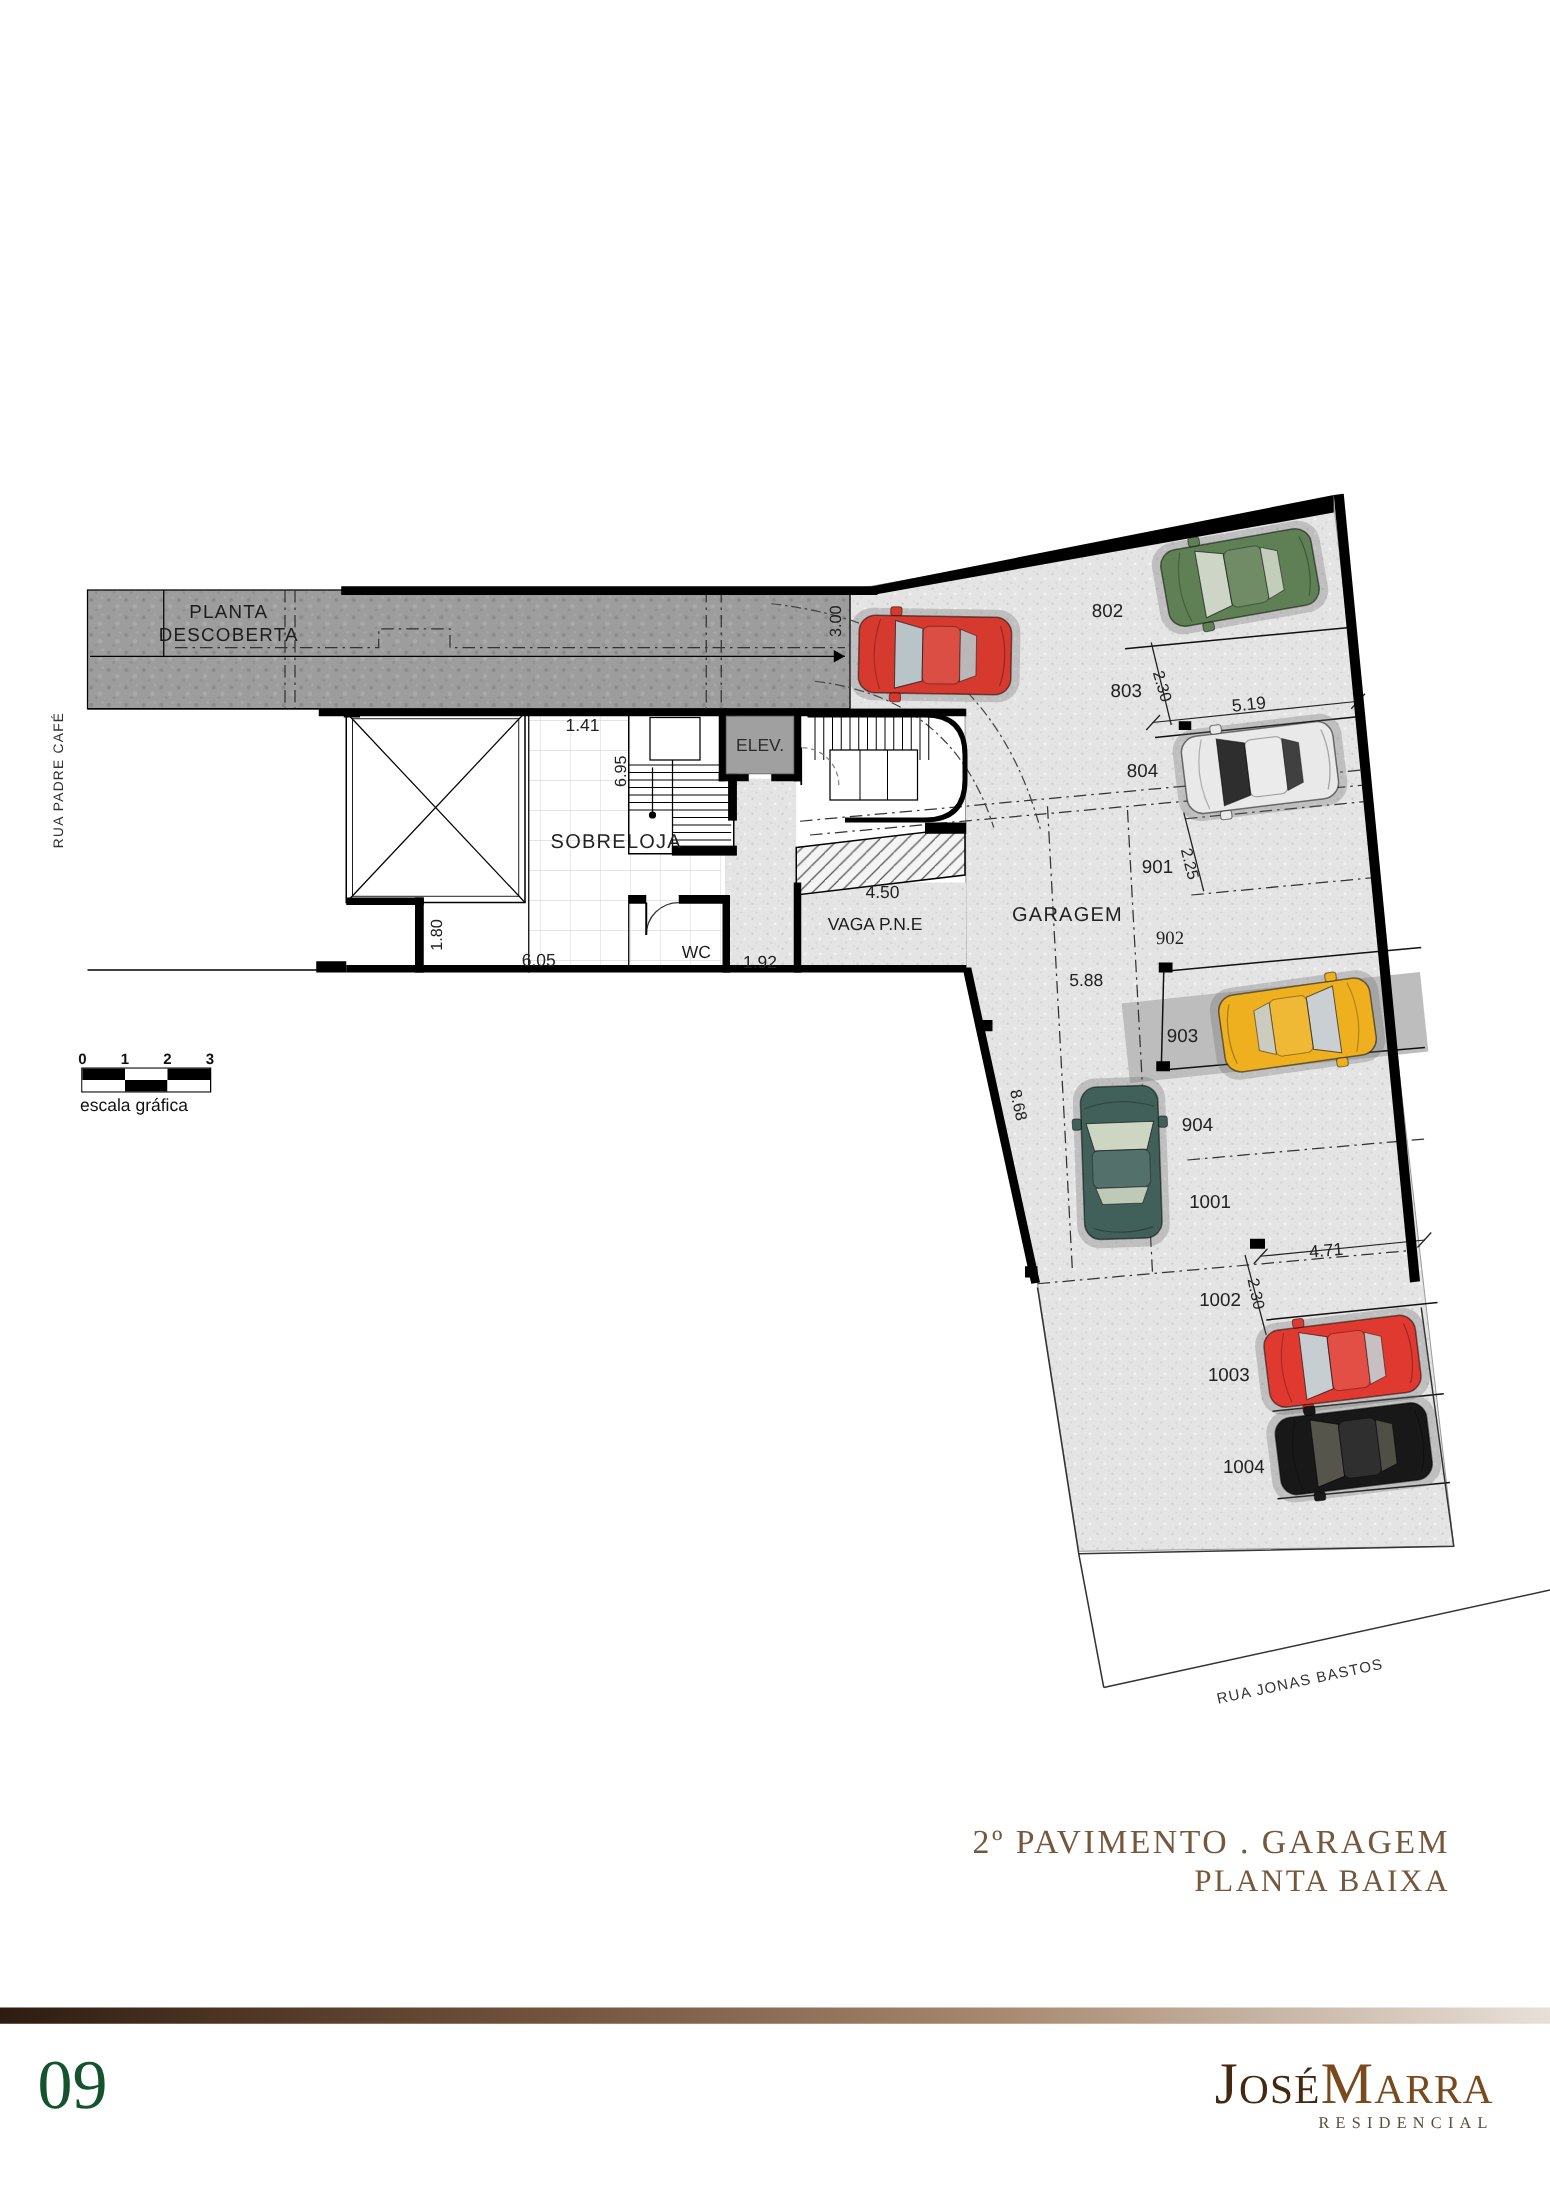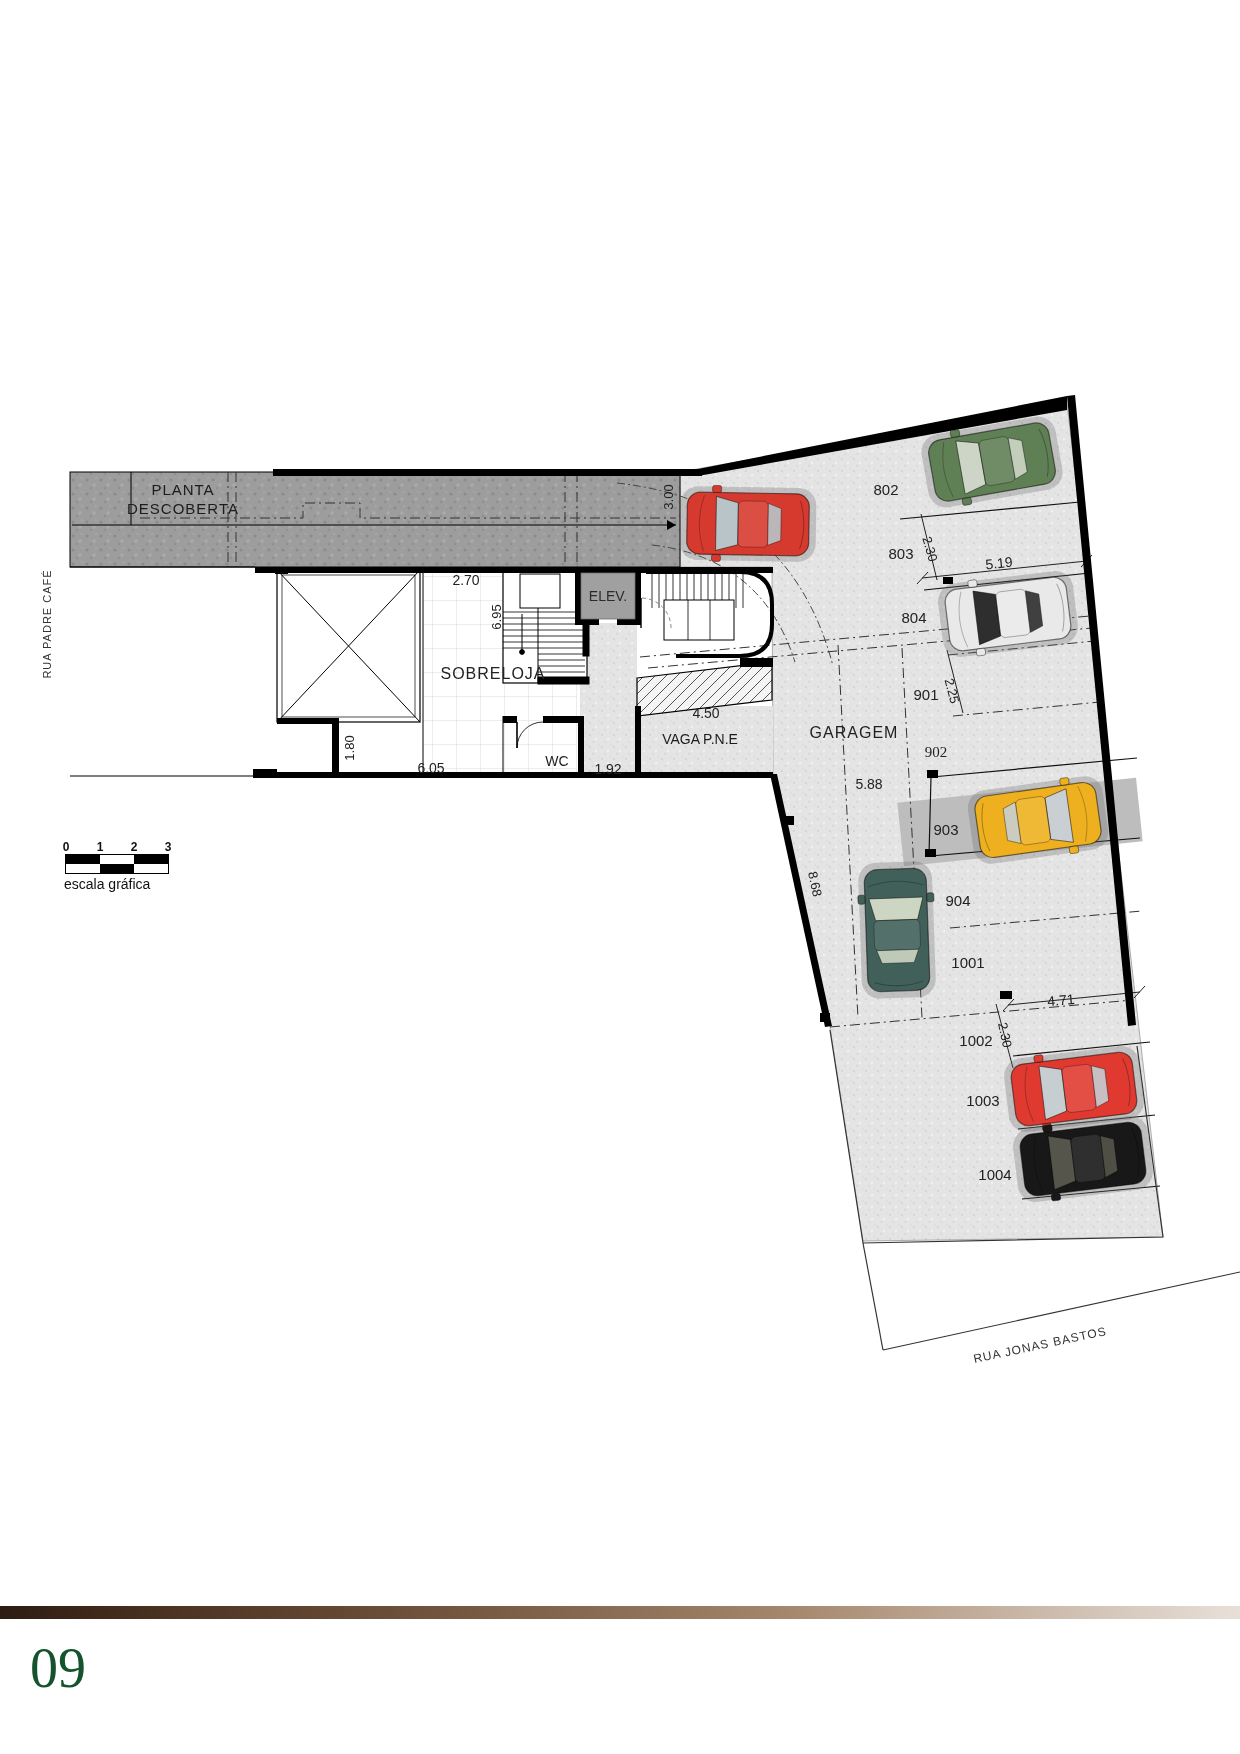--- a/index.html
+++ b/index.html
@@ -306,21 +306,21 @@
       </g>
   </svg>
 
   <div class="lbl street" style="left:47px;top:624px;transform:translate(-50%,-50%) rotate(-90deg);font-size:11px;">RUA PADRE CAFÉ</div>
 
   <div class="lbl ramp-label" style="left:183px;top:499px;">
     <div>PLANTA</div>
     <div>DESCOBERTA</div>
   </div>
 
-  <div class="lbl dim" style="left:466px;top:580px;">2.70</div>
+  <div class="lbl dim" style="left:466px;top:580px;">1.41</div>
   <div class="lbl dim" style="left:496px;top:617px;transform:translate(-50%,-50%) rotate(-90deg);font-size:13px;">6.95</div>
   <div class="lbl" style="left:608px;top:596px;font-size:14px;color:#2b2b2b;">ELEV.</div>
   <div class="lbl room" style="left:493px;top:674px;text-align:right;">SOBRELOJA</div>
   <div class="lbl dim" style="left:349px;top:748px;transform:translate(-50%,-50%) rotate(-90deg);font-size:13px;">1.80</div>
   <div class="lbl dim" style="left:431px;top:768px;">6.05</div>
   <div class="lbl" style="left:557px;top:761px;font-size:14px;">WC</div>
   <div class="lbl dim" style="left:608px;top:769px;">1.92</div>
   <div class="lbl dim" style="left:706px;top:713px;">4.50</div>
   <div class="lbl" style="left:700px;top:739px;font-size:14px;">VAGA P.N.E</div>
   <div class="lbl room" style="left:854px;top:733px;">GARAGEM</div>
@@ -358,16 +358,26 @@
       <div class="cell" style="left:0;top:0;background:#000;"></div>
       <div class="cell" style="left:34px;top:0;background:#fff;"></div>
       <div class="cell" style="left:68px;top:0;background:#000;"></div>
       <div class="cell" style="left:0;top:9px;background:#fff;"></div>
       <div class="cell" style="left:34px;top:9px;background:#000;"></div>
       <div class="cell" style="left:68px;top:9px;background:#fff;"></div>
     </div>
     <div class="caption">escala gráfica</div>
   </div>
 
+  <div class="title-block">
+    <div class="title-line1">2º PAVIMENTO . GARAGEM</div>
+    <div class="title-line2">PLANTA BAIXA</div>
+  </div>
 
   <div id="grad-bar"></div>
   <div id="page-num">09</div>
+  <div id="brand">
+    <div class="name">
+      <span class="first">José</span><span class="last">Marra</span>
+    </div>
+    <div class="sub">RESIDENCIAL</div>
+  </div>
 </div>
 
 </body></html>

